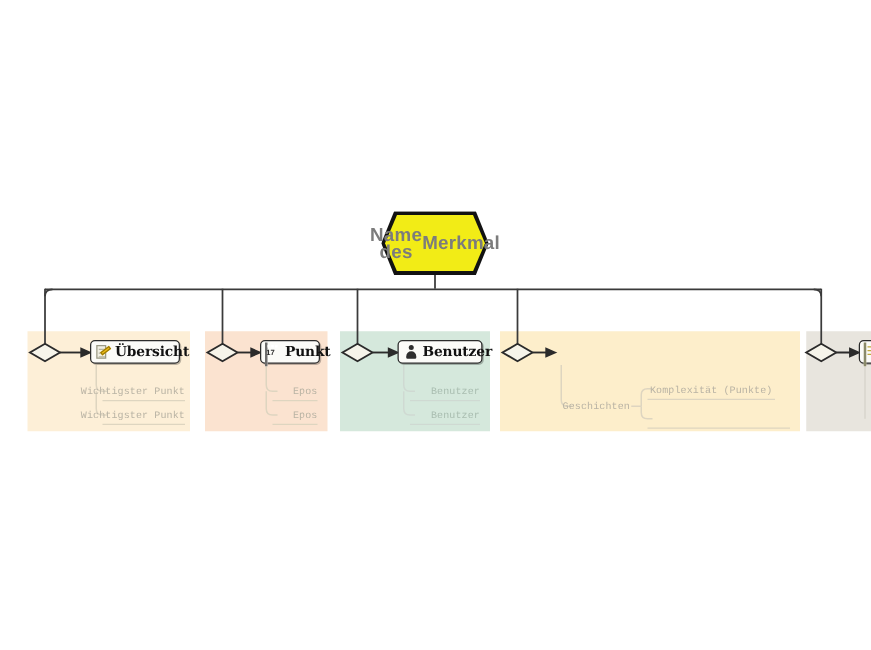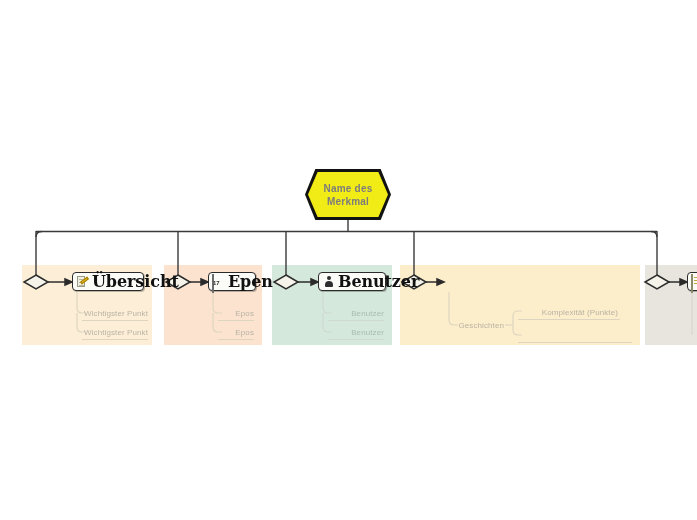--- a/index.html
+++ b/index.html
@@ -57,24 +57,24 @@
     -webkit-clip-path: polygon(12% 0%, 88% 0%, 100% 50%, 88% 100%, 12% 100%, 0% 50%);
     clip-path: polygon(12% 0%, 88% 0%, 100% 50%, 88% 100%, 12% 100%, 0% 50%);
   }
   .root-label {
     position: absolute;
     left: 305px;
     top: 169px;
     width: 86px;
     height: 51px;
     display: flex;
-    flex-direction: column;
+    flex-direction: row;
     align-items: center;
     justify-content: center;
-    font-size: 10px;
+    font-size: 15px;
     font-weight: bold;
     color: #7c7c7c;
     line-height: 13px;
     text-align: center;
     letter-spacing: 0.2px;
   }
 
   
   .node-box {
     position: absolute;
@@ -83,21 +83,21 @@
     border: 1.6px solid #2b2b2b;
     border-radius: 4px;
     box-sizing: border-box;
     display: flex;
     align-items: center;
     padding: 0 5px 0 3px;
     box-shadow: 1px 1px 0 rgba(0,0,0,0.25);
   }
   .node-title {
     font-family: "DejaVu Serif", serif;
-    font-size: 16px;
+    font-size: 11px;
     font-weight: bold;
     color: #111111;
     white-space: nowrap;
     letter-spacing: -0.1px;
   }
   .node-icon {
     width: 13px;
     height: 13px;
     margin-right: 3px;
     flex: 0 0 13px;
@@ -229,21 +229,21 @@
   .leaf {
     position: absolute;
     height: 15px;
     display: flex;
     align-items: center;
     font-size: 8px;
     color: #b9b3a4;
     white-space: nowrap;
     letter-spacing: 0.1px;
   }
-  .leaf.right-align { justify-content: flex-end; }
+  .leaf.right-align { justify-content: flex-end; font-family: Liberation Mono, monospace; }
 
   .leaf-underline {
     position: absolute;
     height: 1px;
     background: #ded5c0;
   }
 </style>
 </head>
 <body>
 
@@ -330,21 +330,21 @@
     <span>Wichtigster Punkt</span>
   </div>
   <div class="leaf-underline" style="left:82px; top:339px; width:66px;"></div>
 
   <div class="node-box" style="left:208px; top:272px; width:48px;">
     <span class="node-icon">
       <span class="icon-cal"><span class="top"></span>
         <span class="day">17</span>
       </span>
     </span>
-    <span class="node-title">Epen</span>
+    <span class="node-title">Punkt</span>
   </div>
   <div class="leaf right-align" style="left:222px; top:306px; width:32px;">
     <span>Epos</span>
   </div>
   <div class="leaf-underline" style="left:218px; top:320px; width:36px;"></div>
   <div class="leaf right-align" style="left:222px; top:325px; width:32px;">
     <span>Epos</span>
   </div>
   <div class="leaf-underline" style="left:218px; top:339px; width:36px;"></div>
 

